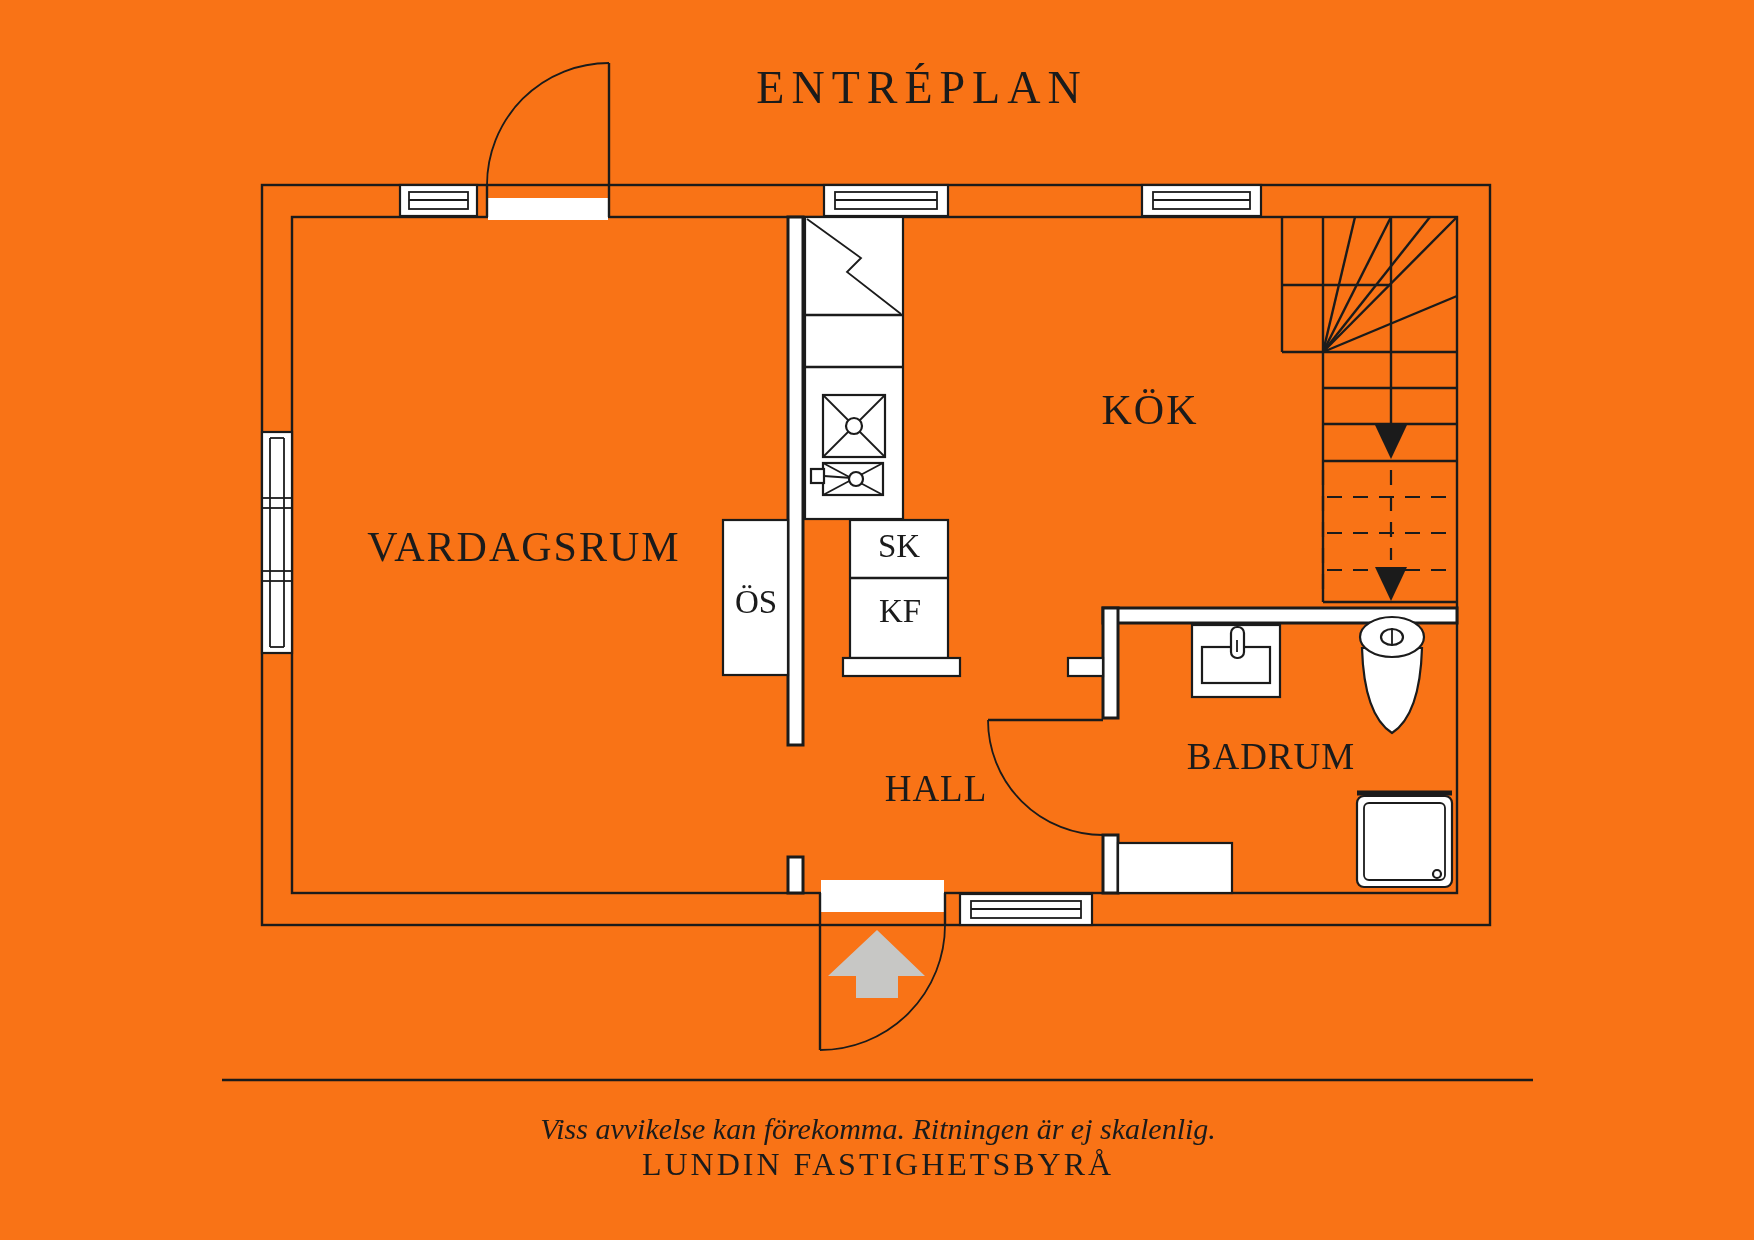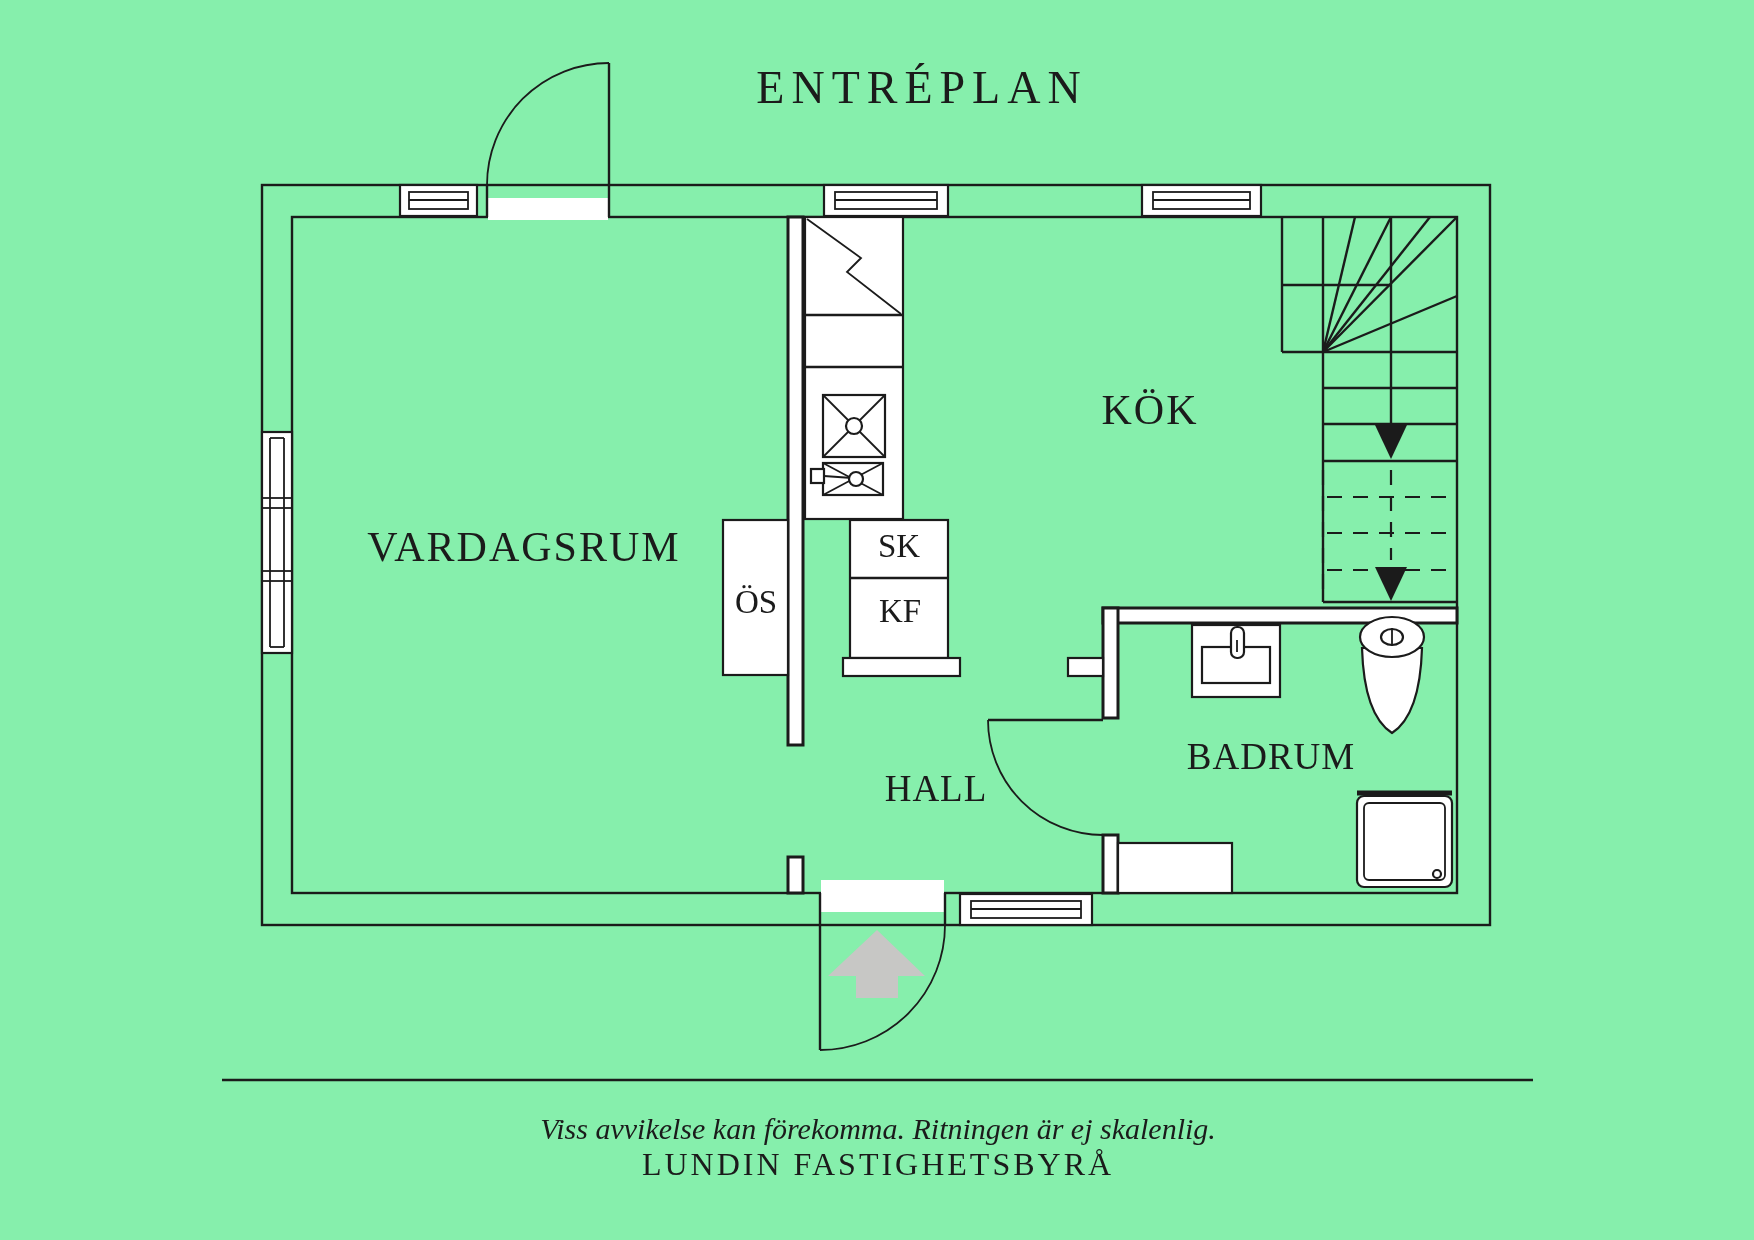--- a/index.html
+++ b/index.html
@@ -1,16 +1,16 @@
 <!DOCTYPE html>
 <html><head>
 <meta charset="utf-8">
 <style>
   html,body{margin:0;padding:0;background:#ffffff;}
-  #stage{position:relative;width:1754px;height:1240px;background:#86efac;overflow:hidden;
+  #stage{position:relative;width:1754px;height:1240px;background:#f97316;overflow:hidden;
          font-family:"Liberation Serif", serif;}
   svg{position:absolute;left:0;top:0;}
   .wall{fill:#ffffff;stroke:#1b1b1b;stroke-width:3;}
   .ln{fill:none;stroke:#1b1b1b;stroke-width:2.4;}
   .thin{fill:none;stroke:#1b1b1b;stroke-width:1.8;}
   .whitefill{fill:#ffffff;stroke:none;}
   .fix{fill:#ffffff;stroke:#1b1b1b;stroke-width:2.2;}
   .dash{fill:none;stroke:#1b1b1b;stroke-width:2.2;stroke-dasharray:15 11;}
   .blackarrow{fill:#1b1b1b;stroke:none;}
   .room-label{fill:#1b1b1b;font-size:42px;letter-spacing:2px;}

